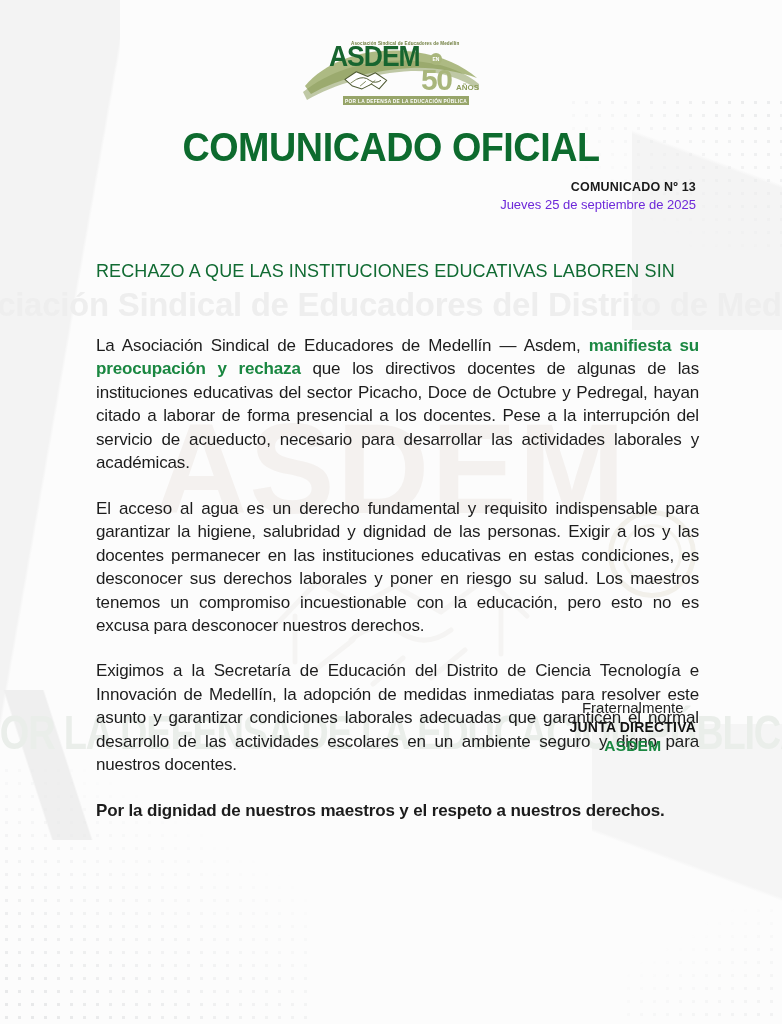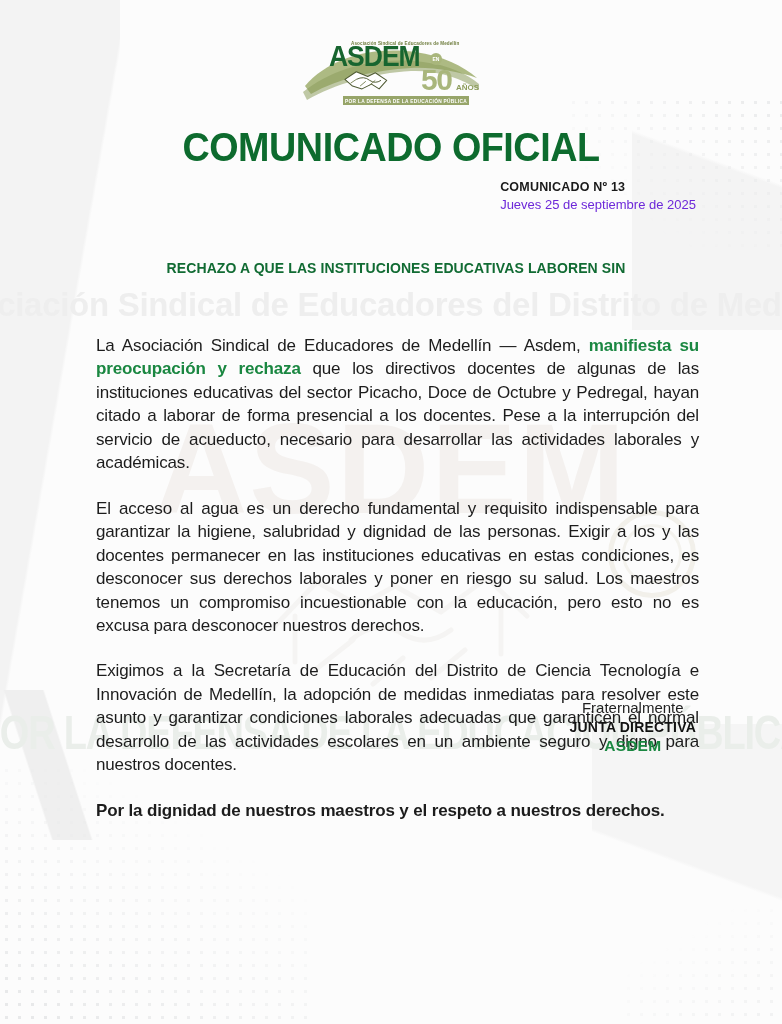--- a/index.html
+++ b/index.html
@@ -153,44 +153,43 @@
     letter-spacing: -0.5px;
     color: #0d6b2e;
     font-stretch: condensed;
     transform: scaleX(0.92);
   }
 
   .meta {
     position: absolute;
     top: 178px;
     right: 86px;
-    text-align: left;
+    text-align: right;
     line-height: 1.45;
   }
   .meta-num {
     font-size: 12.5px;
     font-weight: 700;
     color: #1a1a1a;
     letter-spacing: .2px;
   }
   .meta-date {
     font-size: 13px;
     font-weight: 400;
     color: #6d28d9;
   }
 
   
   .headline {
     position: absolute;
     top: 259px;
     left: 96px;
     right: 86px;
-    text-align: center;
-    font-size: 14px;
-    font-weight: 700;
+    font-size: 18px;
+    font-weight: 400;
     line-height: 1.42;
     color: #116b33;
     letter-spacing: .1px;
   }
 
   
   .body {
     position: absolute;
     top: 334px;
     left: 96px;

